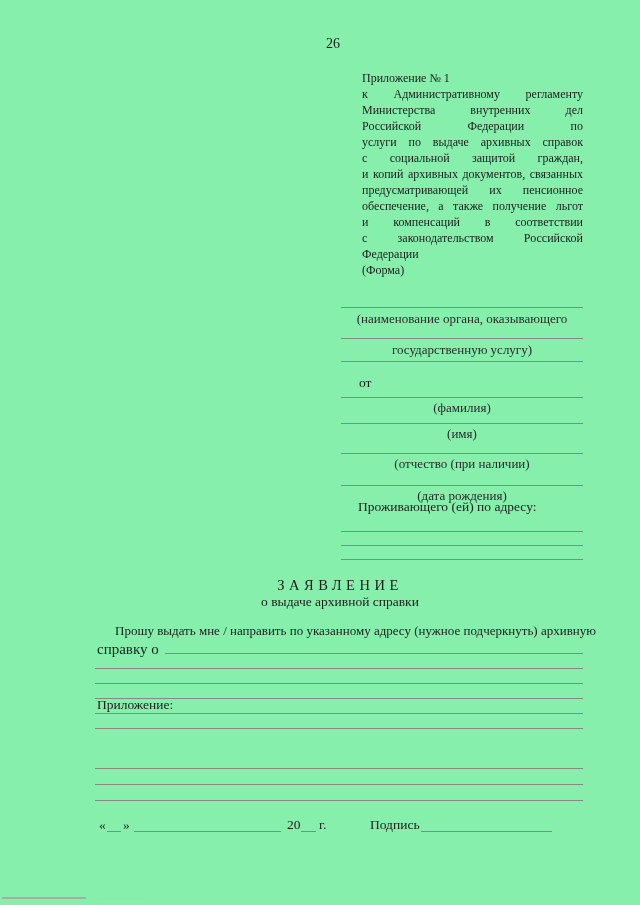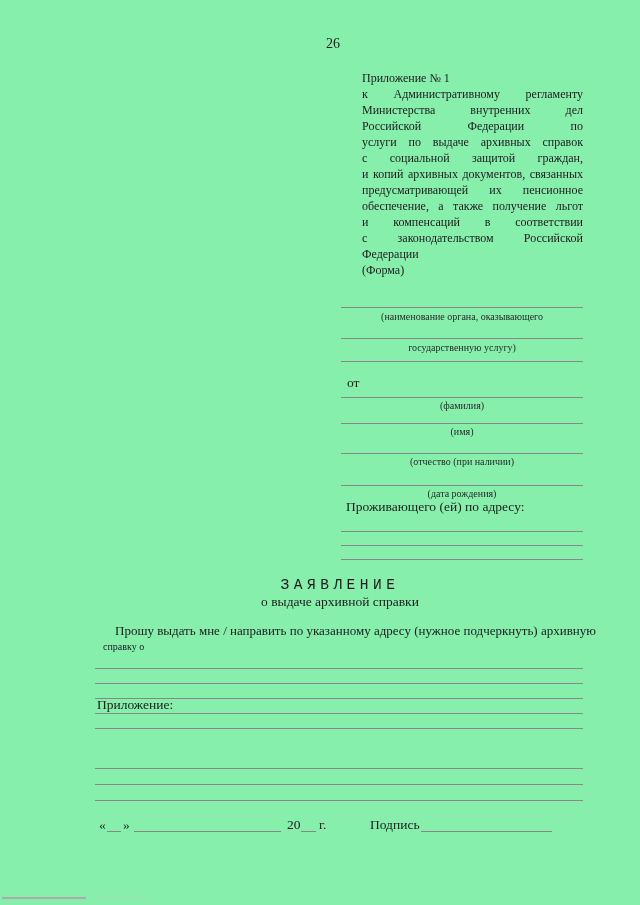--- a/index.html
+++ b/index.html
@@ -35,35 +35,35 @@
   .hline {
     position: absolute;
     left: 341px; width: 242px;
     height: 0;
     border-top: 1.6px solid var(--line);
   }
   .rcap {
     position: absolute;
     left: 341px; width: 242px;
     text-align: center;
-    font-size: 10px;
+    font-size: 13px;
     color: #2a2a2a;
   }
   .rtext {
     position: absolute;
     font-size: 13.5px;
+    margin-left: 12px;
   }
   
   .title {
     position: absolute;
     left: 97px; width: 486px;
     text-align: center;
     font-size: 14.5px;
     letter-spacing: 4.5px;
-    font-family: Liberation Mono, monospace;
   }
   .subtitle {
     position: absolute;
     left: 97px; width: 486px;
     text-align: center;
     font-size: 13.5px;
   }
   
   .para1 {
     position: absolute;
@@ -73,22 +73,21 @@
     font-size: 13px;
     text-align: justify;
     text-align-last: justify;
     white-space: nowrap;
   }
   .para2 {
     position: absolute;
     left: 97px; width: 486px;
     display: flex;
     align-items: baseline;
-    font-size: 10px;
-    flex-direction: column;
+    font-size: 15px;
   }
   .para2 .fill {
     flex: 1;
     border-bottom: 1.6px solid var(--line);
     margin-left: 6px;
     height: 12px;
   }
   
   .bline {
     position: absolute;

